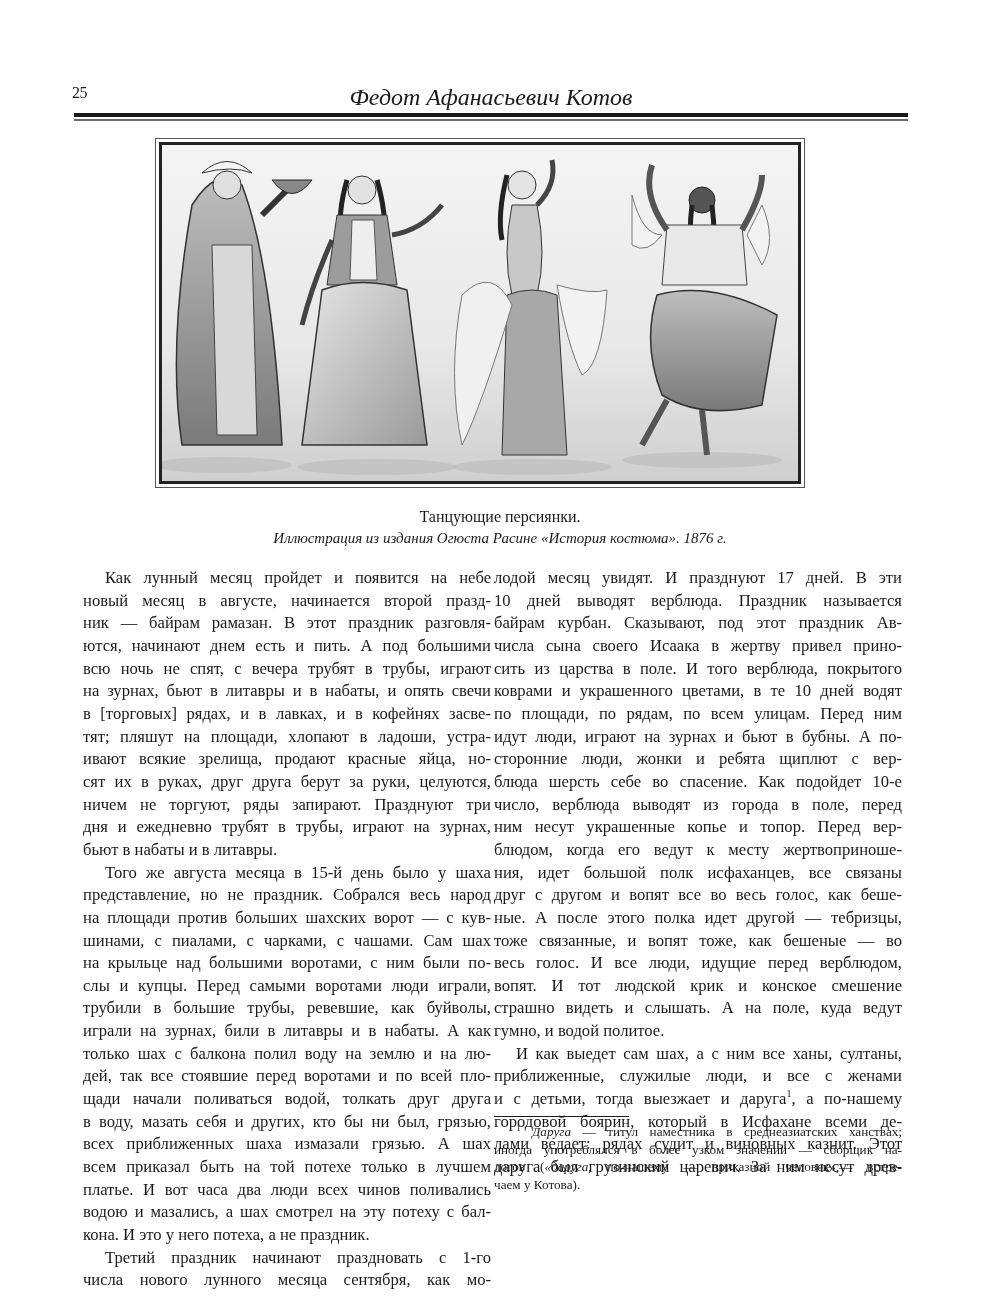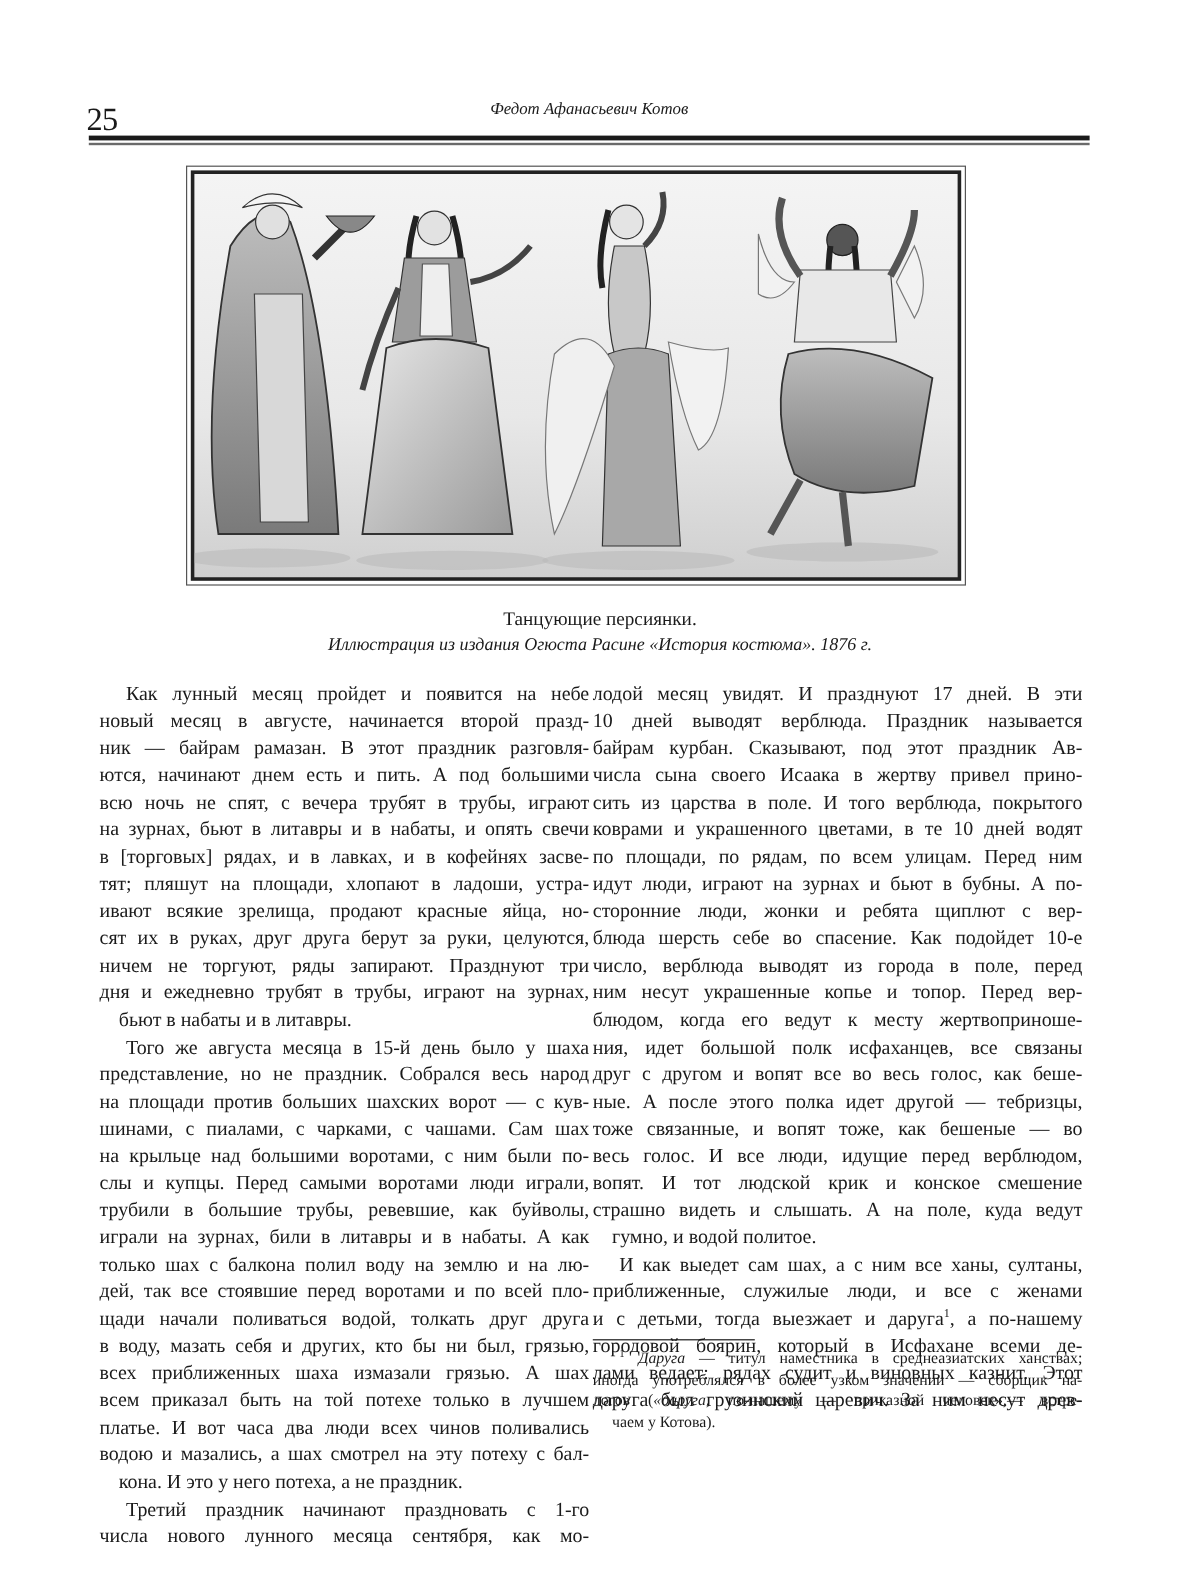--- a/index.html
+++ b/index.html
@@ -4,25 +4,25 @@
   <style>
     html, body { margin: 0; padding: 0; background: #ffffff; }
     body {
       width: 1000px; height: 1312px; position: relative; overflow: hidden;
       font-family: "Liberation Serif", "DejaVu Serif", serif; color: #1a1a1a;
     }
     .header {
       position: absolute; left: 72px; top: 80px; width: 838px; height: 36px;
     }
     .page-num {
-      position: absolute; left: 0; top: 4px; font-size: 27px; letter-spacing: -0.5px;
+      position: absolute; left: 0; top: 4px; font-size: 16px; letter-spacing: -0.5px;
     }
     .running-title {
       position: absolute; left: 0; right: 0; top: 4px; text-align: center;
-      font-size: 14px; font-style: italic;
+      font-size: 24px; font-style: italic;
     }
     .rule-thick {
       position: absolute; left: 74px; top: 113px; width: 834px; height: 4px; background: #1a1a1a;
     }
     .rule-thin {
       position: absolute; left: 74px; top: 119px; width: 834px; height: 2px; background: #6a6a6a;
     }
     .figure {
       position: absolute; left: 155px; top: 138px; width: 650px; height: 350px;
       box-sizing: border-box; border: 1px solid #555; padding: 3px; background: #fff;
@@ -38,21 +38,21 @@
     }
     .caption-title { top: 508px; font-size: 16px; }
     .caption-source { top: 530px; font-size: 15px; font-style: italic; }
     .column {
       position: absolute; top: 567px; width: 408px; font-size: 16.6px; line-height: 22.65px;
       text-align: justify;
     }
     .col-left { left: 83px; }
     .col-right { left: 494px; }
     .line { display: block; white-space: nowrap; text-align-last: justify; }
-    .line.last { text-align-last: left; margin-left: 16px; }
+    .line.last { text-align-last: left; }
     .indent { padding-left: 22px; }
     sup { font-size: 10px; line-height: 0; }
     .fn-rule {
       position: absolute; left: 494px; top: 1116px; width: 135px; height: 1px; background: #1a1a1a;
     }
     .footnote {
       position: absolute; left: 494px; top: 1120px; width: 408px; font-size: 13.2px; line-height: 17.5px;
     }
     .fn-mark { font-size: 9px; vertical-align: 5px; }
     em { font-style: italic; }

